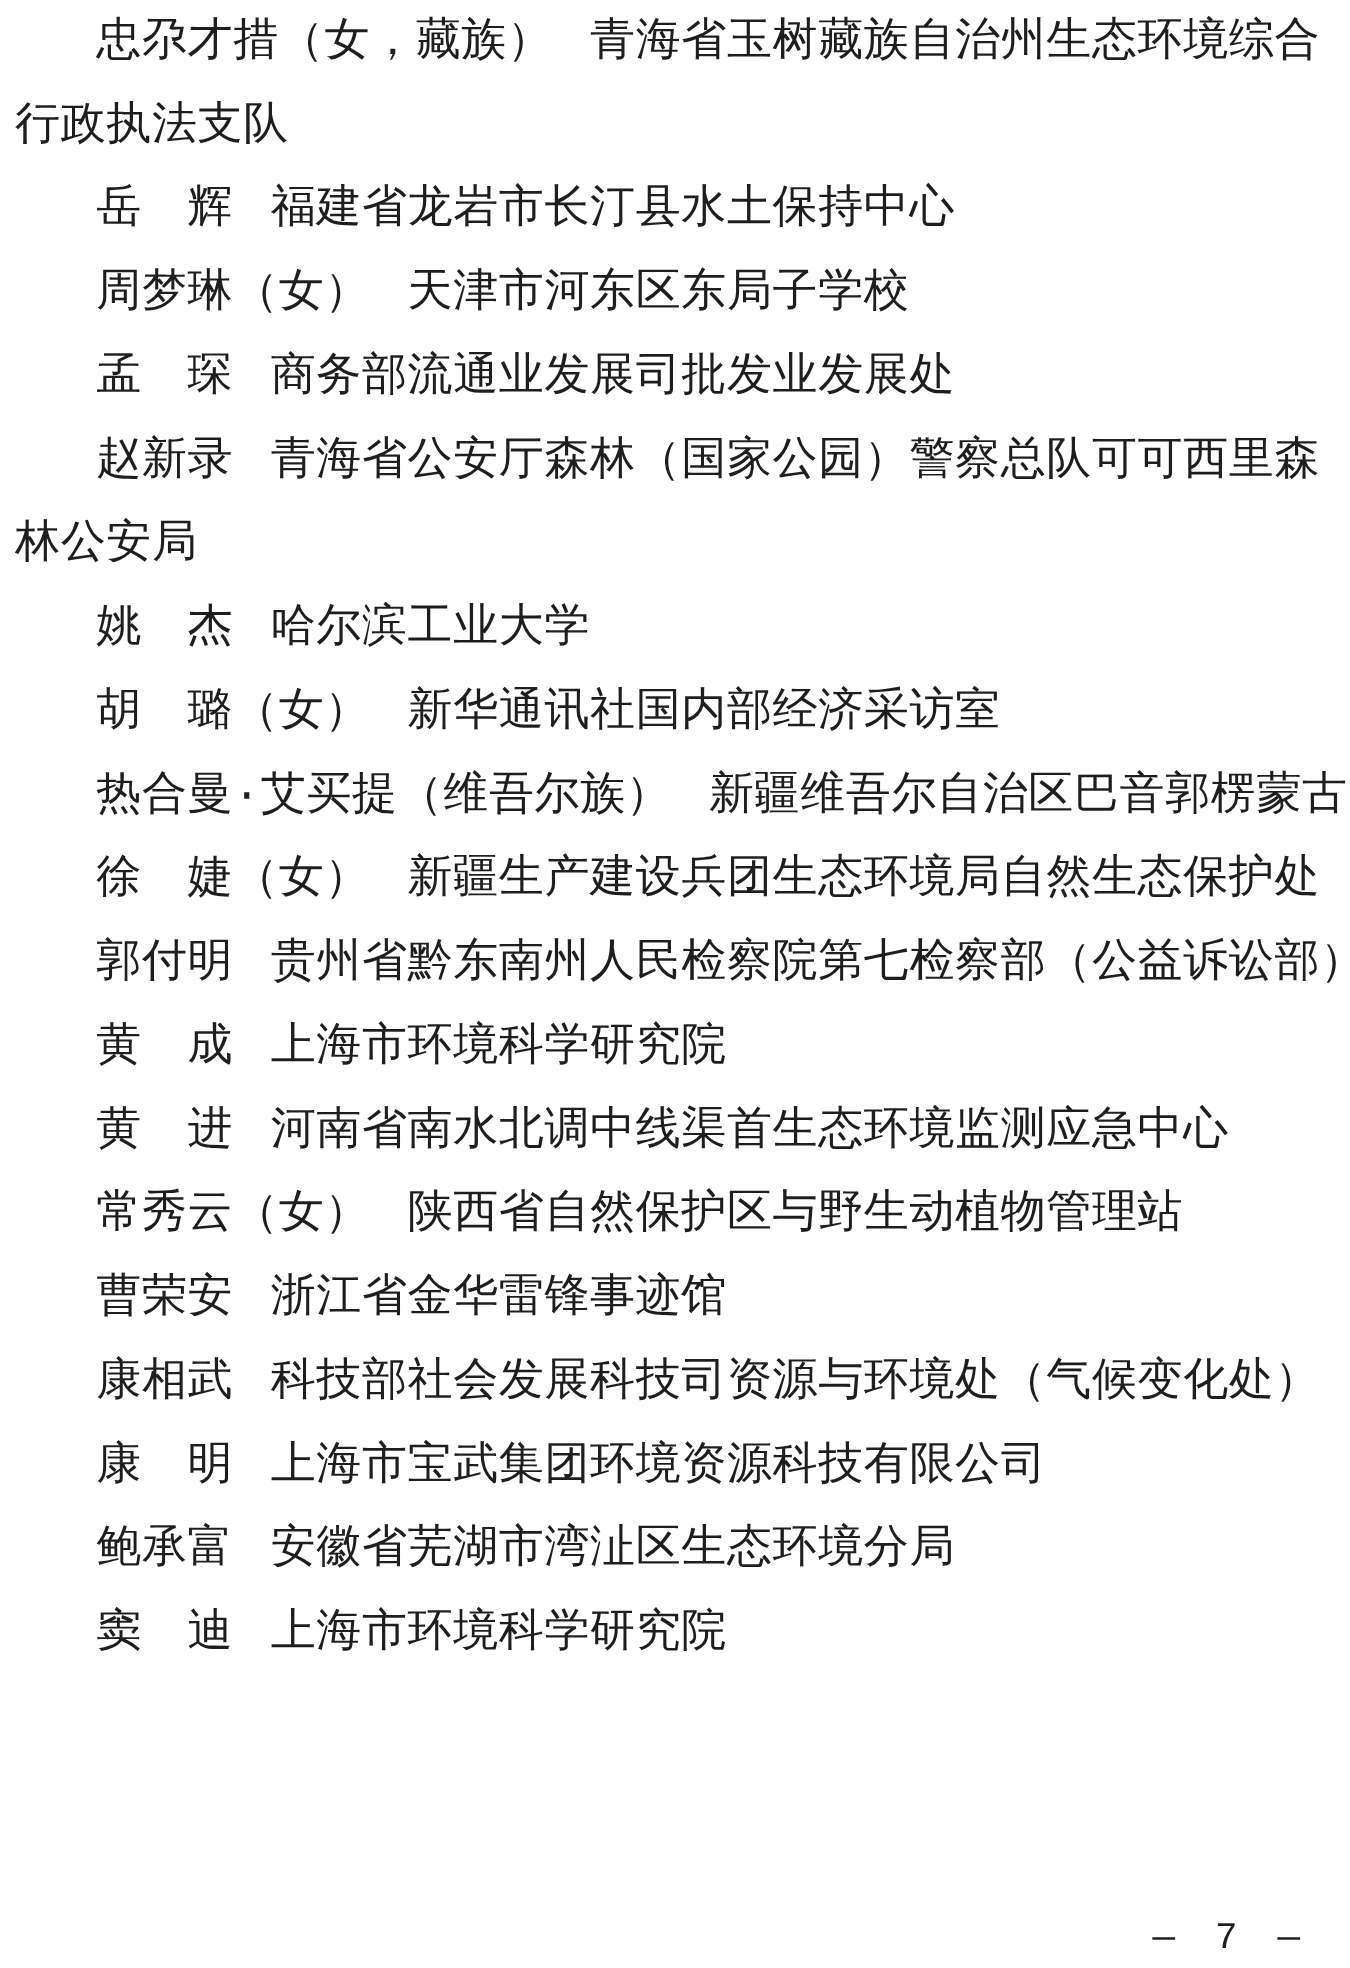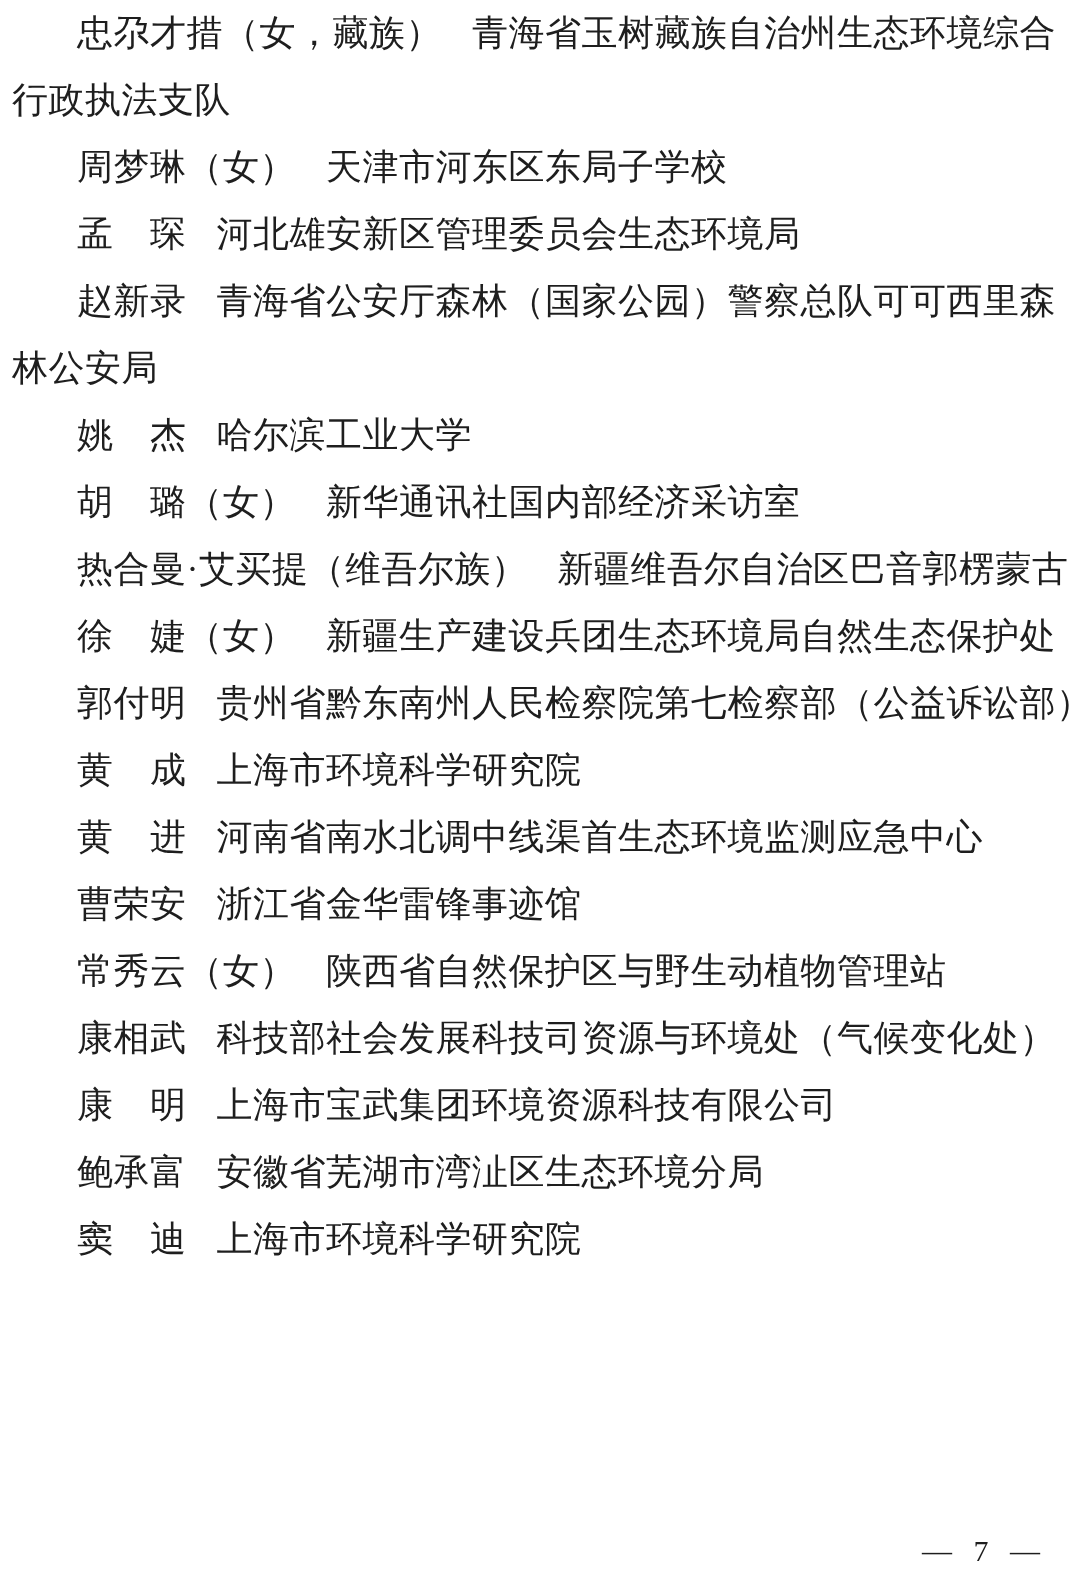--- a/index.html
+++ b/index.html
@@ -6,21 +6,21 @@
     margin: 0;
     padding: 0;
     background: #ffffff;
   }
   .page {
     position: relative;
     width: 1080px;
     height: 1574px;
     background: #ffffff;
     color: #1e1e1e;
-    font-family: Liberation Serif, serif;
+    font-family: Liberation Mono, monospace;
     overflow: hidden;
   }
   .roster {
     padding: 0 8px 0 12px;
   }
   .line {
     font-size: 36px;
     line-height: 67px;
     white-space: nowrap;
     letter-spacing: 0.5px;
@@ -43,47 +43,48 @@
 </style>
 </head>
 <body>
 
 <div class="page">
   <div class="roster">
 
     <div class="line first"><span class="name">忠尕才措（女，藏族）</span><span class="org">青海省玉树藏族自治州生态环境综合</span></div>
     <div class="line cont">行政执法支队</div>
 
+    <div class="line first"><span class="name">岳　辉</span><span class="org">福建省龙岩市长汀县水土保持中心</span></div>
 
     <div class="line first"><span class="name">周梦琳（女）</span><span class="org">天津市河东区东局子学校</span></div>
 
-    <div class="line first"><span class="name">孟　琛</span><span class="org">河北雄安新区管理委员会生态环境局</span></div>
+    <div class="line first"><span class="name">孟　琛</span><span class="org">商务部流通业发展司批发业发展处</span></div>
 
 
     <div class="line first"><span class="name">赵新录</span><span class="org">青海省公安厅森林（国家公园）警察总队可可西里森</span></div>
     <div class="line cont">林公安局</div>
 
     <div class="line first"><span class="name">姚　杰</span><span class="org">哈尔滨工业大学</span></div>
 
     <div class="line first"><span class="name">胡　璐（女）</span><span class="org">新华通讯社国内部经济采访室</span></div>
 
 
     <div class="line first"><span class="name">热合曼·艾买提（维吾尔族）</span><span class="org">新疆维吾尔自治区巴音郭楞蒙古</span></div>
 
     <div class="line first"><span class="name">徐　婕（女）</span><span class="org">新疆生产建设兵团生态环境局自然生态保护处</span></div>
 
     <div class="line first"><span class="name">郭付明</span><span class="org">贵州省黔东南州人民检察院第七检察部（公益诉讼部）</span></div>
 
     <div class="line first"><span class="name">黄　成</span><span class="org">上海市环境科学研究院</span></div>
 
     <div class="line first"><span class="name">黄　进</span><span class="org">河南省南水北调中线渠首生态环境监测应急中心</span></div>
 
+    <div class="line first"><span class="name">常秀云（女）</span><span class="org">陕西省自然保护区与野生动植物管理站</span></div>
+
     <div class="line first"><span class="name">曹荣安</span><span class="org">浙江省金华雷锋事迹馆</span></div>
-
-    <div class="line first"><span class="name">常秀云（女）</span><span class="org">陕西省自然保护区与野生动植物管理站</span></div>
 
     <div class="line first"><span class="name">康相武</span><span class="org">科技部社会发展科技司资源与环境处（气候变化处）</span></div>
 
     <div class="line first"><span class="name">康　明</span><span class="org">上海市宝武集团环境资源科技有限公司</span></div>
 
     <div class="line first"><span class="name">鲍承富</span><span class="org">安徽省芜湖市湾沚区生态环境分局</span></div>
 
     <div class="line first"><span class="name">窦　迪</span><span class="org">上海市环境科学研究院</span></div>
 
   </div>

